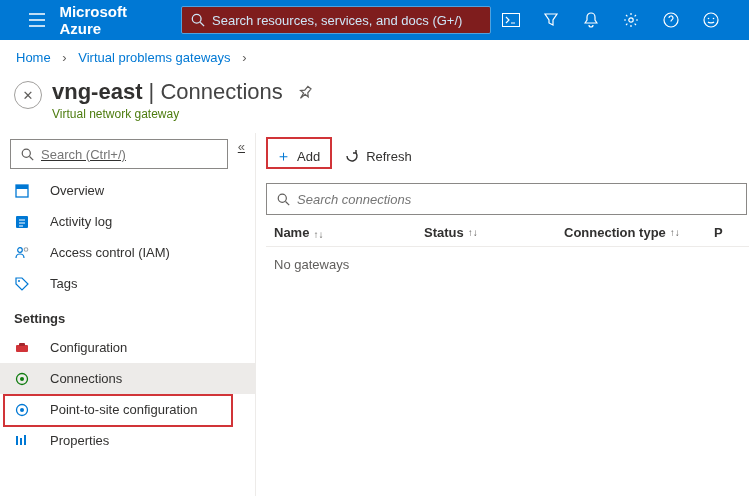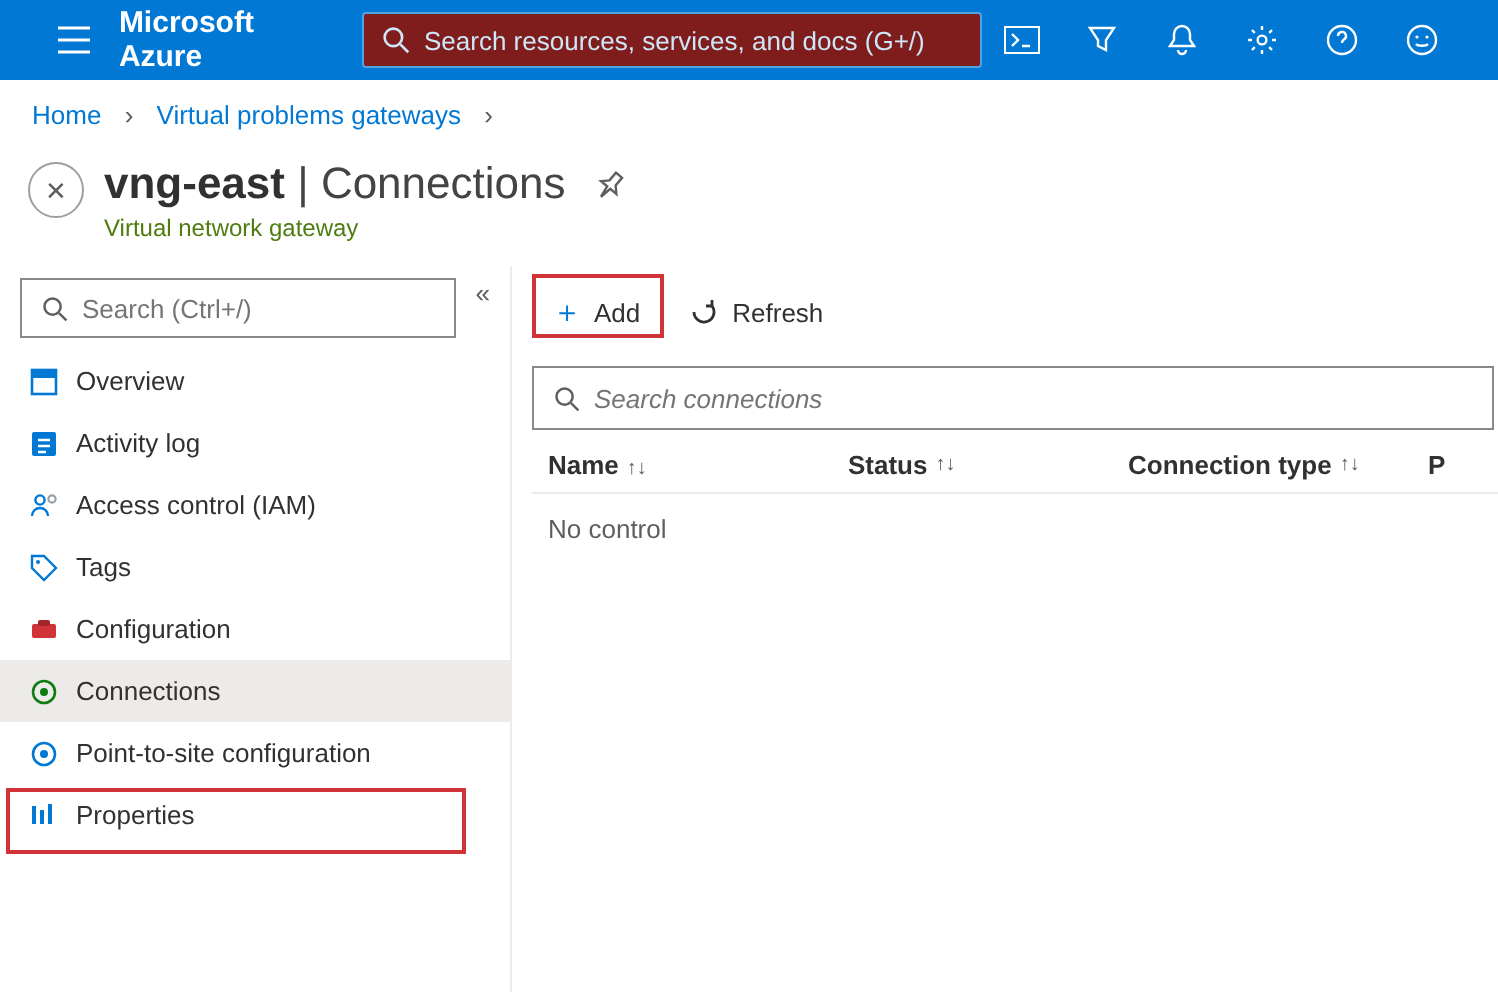--- a/index.html
+++ b/index.html
@@ -16,26 +16,26 @@
 .breadcrumb span { margin: 0 2px; }
 .breadcrumb .sep { color: #605e5c; padding: 0 4px; }
 .header { display: flex; align-items: flex-start; padding: 4px 14px 12px; }
 .x-circle { width: 28px; height: 28px; border: 1px solid #a19f9d; border-radius: 50%; display: flex; align-items: center; justify-content: center; font-size: 13px; color: #605e5c; margin-right: 10px; margin-top: 2px; cursor: pointer; }
 .title-block h1 { font-size: 22px; font-weight: 600; color: #323130; }
 .title-block h1 .thin { font-weight: 400; color: #444; }
 .subtitle { font-size: 12px; color: #4d7c0f; margin-top: 2px; }
 .pin { margin-left: 14px; margin-top: 6px; color: #605e5c; cursor: pointer; }
 .content { display: flex; height: calc(501px - 40px - 38px - 60px); }
 .sidebar { width: 256px; border-right: 1px solid #edebe9; display: flex; flex-direction: column; position: relative; }
-.side-search-row { display: flex; padding: 6px 10px; }
+.side-search-row { display: flex; padding: 6px 10px; text-decoration: underline; }
 .side-search { flex: 1; height: 30px; border: 1px solid #8a8886; display: flex; align-items: center; padding: 0 8px; color: #605e5c; }
 .side-search input { border: none; outline: none; flex: 1; margin-left: 6px; font-size: 13px; }
 .collapse { margin-left: 10px; color: #605e5c; cursor: pointer; font-size: 13px; }
 .menu { overflow-y: auto; flex: 1; }
-.menu-item { display: flex; align-items: center; padding: 8px 14px; cursor: pointer; font-size: 13px; gap: 8px; }
+.menu-item { display: flex; align-items: center; padding: 8px 14px; cursor: pointer; font-size: 13px; gap: 20px; }
 .menu-item.selected { background: #edebe9; }
 .section-head { padding: 12px 14px 6px; font-weight: 600; font-size: 13px; }
 .icon { width: 16px; display: flex; align-items: center; justify-content: center; }
 .red-box { border: 2.5px solid #d13438; position: absolute; pointer-events: none; }
 .main { flex: 1; padding: 6px 0 0 10px; position: relative; }
 .toolbar { display: flex; align-items: center; height: 34px; gap: 4px; margin-bottom: 10px; }
 .tool-btn { display: flex; align-items: center; gap: 6px; padding: 6px 10px; cursor: pointer; font-size: 13px; color: #323130; }
 .tool-btn .plus { color: #0078d4; font-size: 15px; font-weight: 400; }
 .filter-row { border: 1px solid #8a8886; height: 32px; display: flex; align-items: center; padding: 4px 8px; color: #605e5c; margin-right: 2px; }
 .filter-row input { border: none; outline: none; flex: 1; margin-left: 6px; font-size: 13px; font-style: italic; }
@@ -180,20 +180,21 @@
       </div>
       <div class="menu-item">
         <span class="icon">
             <svg width="14" height="14">
               <path d="M1 1h6l6 6-6 6-6-6z" fill="none" stroke="#0078d4" stroke-width="1.2"></path>
               <circle cx="4" cy="4" r="1" fill="#0078d4"></circle>
             </svg>
           </span>
         <span>Tags</span>
       </div>
+      <div class="section-head">Settings</div>
       <div class="menu-item">
         <span class="icon">
             <svg width="14" height="12">
               <rect x="1" y="3" width="12" height="7" fill="#d13438" rx="1"></rect>
               <rect x="4" y="1" width="6" height="3" fill="#a4262c" rx="1"></rect>
             </svg>
           </span>
         <span>Configuration</span>
       </div>
       <div class="menu-item selected" style="position:relative;">
@@ -265,16 +266,16 @@
       </div>
       <div class="col col-type">
         <span>Connection type</span>
         <span class="sort-arrows">↑↓</span>
       </div>
       <div class="col" style="flex:0 0 20px;">
         <span>P</span>
       </div>
     </div>
     <div class="table-body">
-      <span>No control</span>
+      <span>No gateways</span>
     </div>
   </div>
 </div>
 
 </body></html>

